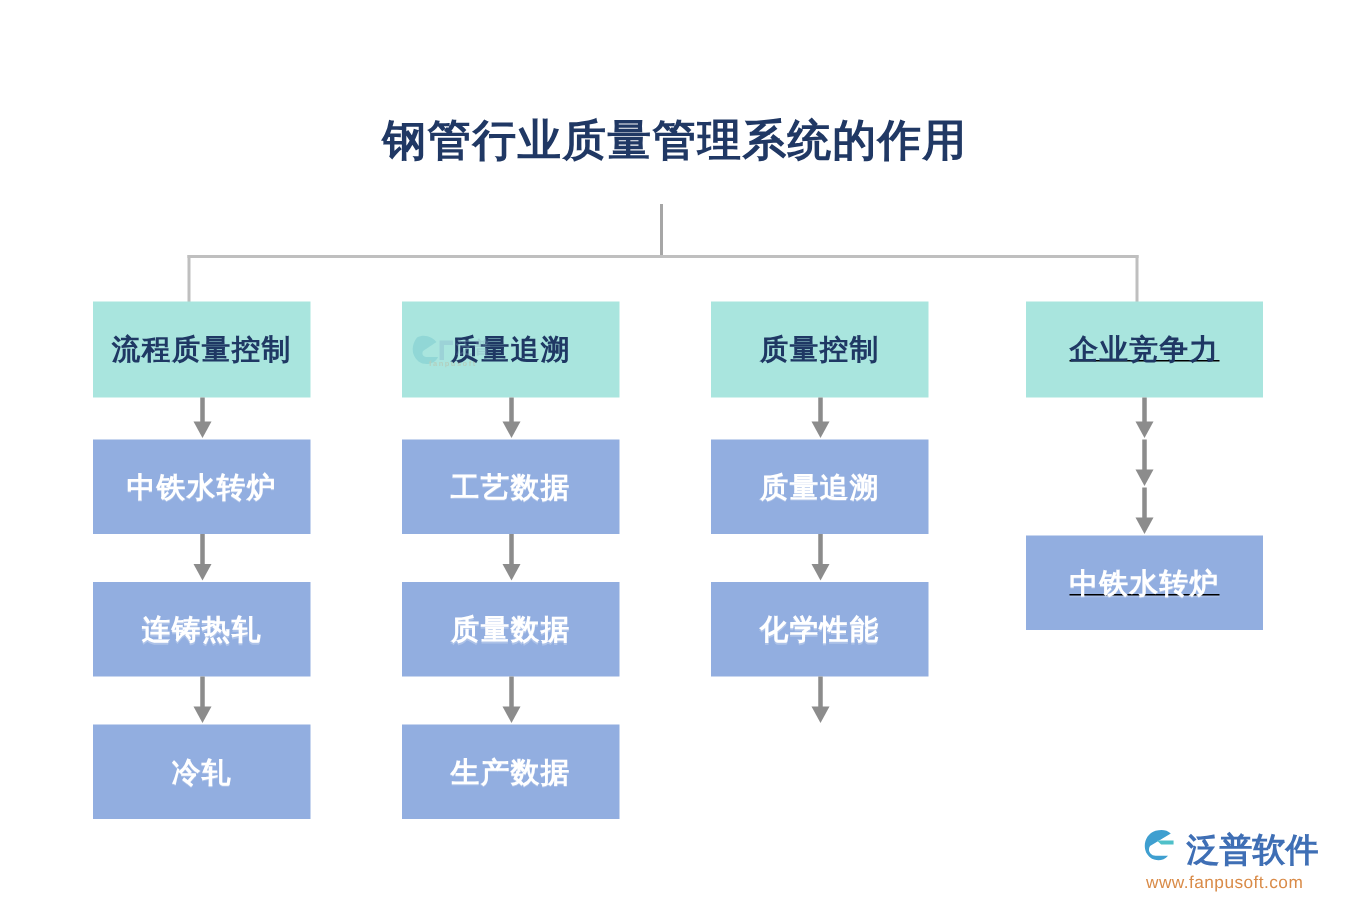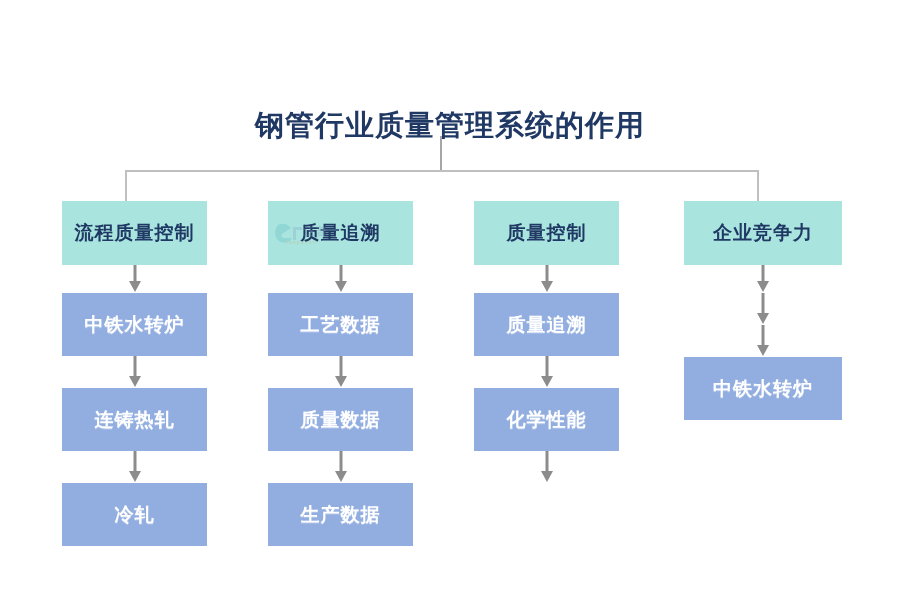--- a/index.html
+++ b/index.html
@@ -27,21 +27,20 @@
     left: 0;
     top: 74px;
     width: 900px;
     text-align: center;
     font-size: 29px;
     font-weight: bold;
     color: #203864;
     letter-spacing: 1px;
     font-family: "Liberation Serif", "DejaVu Serif", serif;
     white-space: nowrap;
-    margin-top: 32px;
   }
 
   
   .conn-vert-main {
     position: absolute;
     left: 440px;
     top: 136px;
     width: 2px;
     height: 35px;
     background: #a6a6a6;
@@ -92,21 +91,21 @@
     color: #1f3864;
     height: 64px;
   }
   .box.step {
     background: #92aee0;
     color: #ffffff;
     height: 63px;
     text-shadow: 0 1px 0 rgba(255,255,255,0.25);
   }
   .col-3 .box { width: 158px; }
-  .col-3 { width: 158px; }
+  .col-3 { width: 158px; text-decoration: underline; }
 
   
   .arrow {
     position: relative;
     height: 32px;
     width: 145px;
   }
   .col-3 .arrow { width: 158px; }
   .arrow .shaft {
     position: absolute;
@@ -267,14 +266,26 @@
       <div class="shaft"></div>
       <div class="head"></div>
     </div>
     <div class="arrow">
       <div class="shaft"></div>
       <div class="head"></div>
     </div>
     <div class="box step">中铁水转炉</div>
   </div>
 
+  <div class="brand">
+    <div class="brand-row">
+      <span>
+        <svg viewBox="0 0 28 26" width="26" height="24">
+          <path d="M9 2 C2 4, -1 13, 3 19 C6 24, 14 25, 18 20 L9 20 C5 20, 3 16, 5 13 L20 4 C17 1, 13 1, 9 2 Z" fill="#3f9fd0"></path>
+          <path d="M10 9 L22 9 L22 12 L13 12 Z" fill="#4fc0c9"></path>
+        </svg>
+      </span>
+      <span class="brand-name">泛普软件</span>
+    </div>
+    <div class="brand-url">www.fanpusoft.com</div>
+  </div>
 
 </div>
 
 </body></html>

